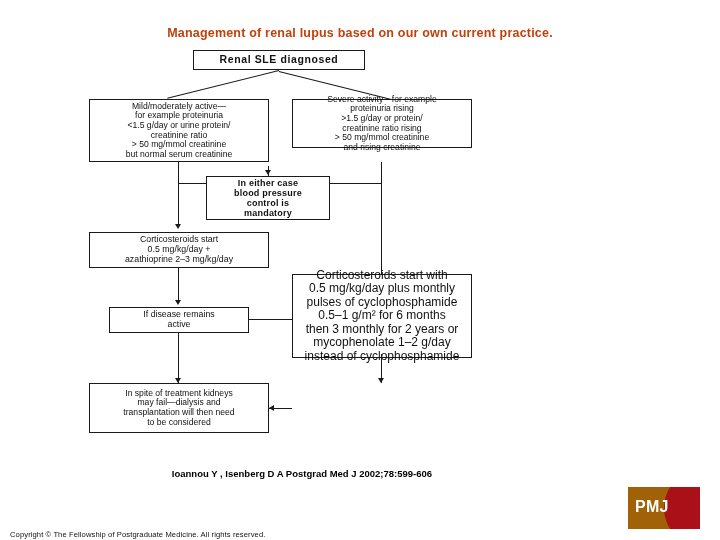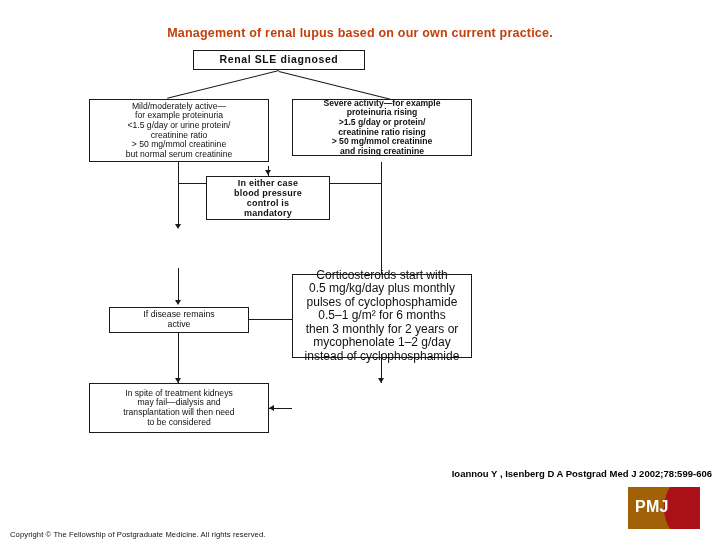--- a/index.html
+++ b/index.html
@@ -61,23 +61,22 @@
   
   #box-diagnosis {
     left: 105px; top: 4px; width: 172px; height: 20px;
     font-size: 10.5px; font-weight: bold; letter-spacing: 0.6px;
   }
   #box-mild {
     left: 1px; top: 53px; width: 180px; height: 63px;
     font-size: 8.6px;
   }
   #box-severe {
-    left: 204px; top: 53px; width: 180px; height: 57px;
-    font-size: 8.6px;
-    font-weight: bold;
+    left: 204px; top: 53px; width: 180px; height: 49px;
+    font-size: 8.6px;
   }
   #box-bp {
     left: 118px; top: 130px; width: 124px; height: 44px;
     font-size: 9px; font-weight: bold; letter-spacing: 0.2px;
   }
   #box-steroid-start {
     left: 1px; top: 186px; width: 180px; height: 36px;
     font-size: 8.8px;
   }
   #box-remains-active {
@@ -124,22 +123,22 @@
     width: 0; height: 0;
     border-top: 3.5px solid transparent;
     border-bottom: 3.5px solid transparent;
     border-right: 5px solid #1a1a1a;
   }
 
   
   #citation {
     position: absolute;
     left: 0; top: 468px;
-    width: 712px;
-    text-align: right;
+    width: 604px;
+    text-align: center;
     font-size: 9.5px;
     font-weight: bold;
     color: #000;
   }
 
   
   #copyright {
     position: absolute;
     left: 10px; top: 516px;
     font-size: 7.6px;
@@ -218,20 +217,25 @@
 control is
 mandatory</span>
   </div>
 
   <div class="line vline" style="left:90px; top:137px; height:43px;"></div>
   <div class="arrow-down" style="left:86.5px; top:178px;"></div>
 
   <div class="line vline" style="left:293px; top:137px; height:94px;"></div>
   <div class="arrow-down" style="left:289.5px; top:229px;"></div>
 
+  <div class="box" id="box-steroid-start">
+    <span>Corticosteroids start
+0.5 mg/kg/day +
+azathioprine 2–3 mg/kg/day</span>
+  </div>
 
   <div class="line vline" style="left:90px; top:222px; height:33px;"></div>
   <div class="arrow-down" style="left:86.5px; top:254px;"></div>
 
   <div class="box" id="box-remains-active">
     <span>If disease remains
 active</span>
   </div>
 
   <div class="line hline" style="left:161px; top:273px; width:43px;"></div>

